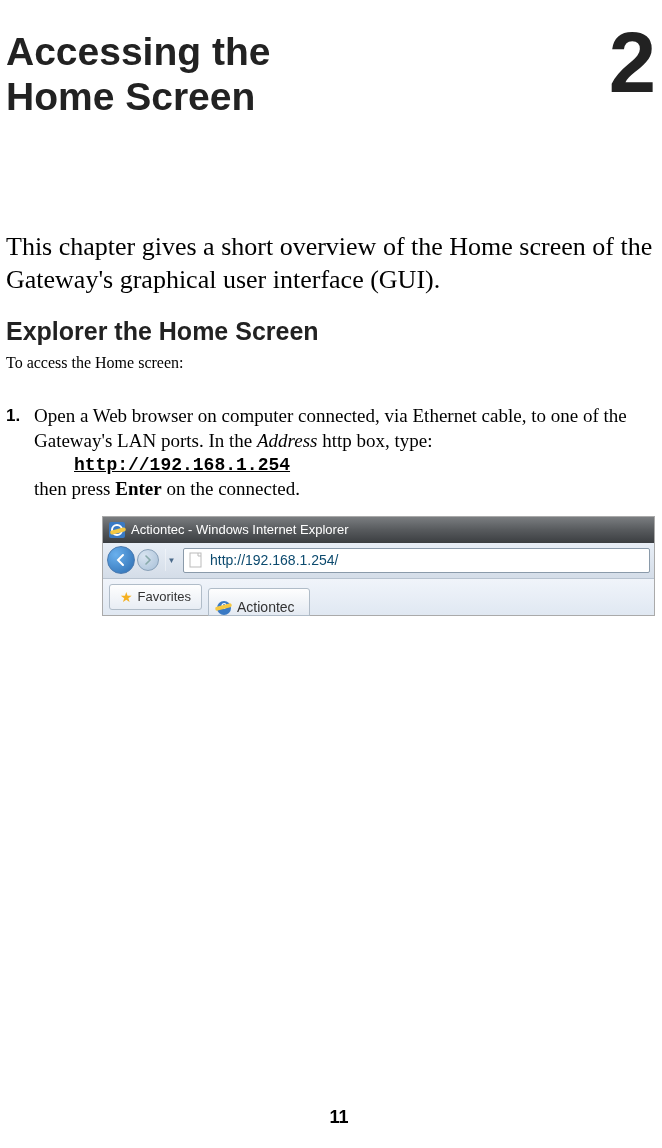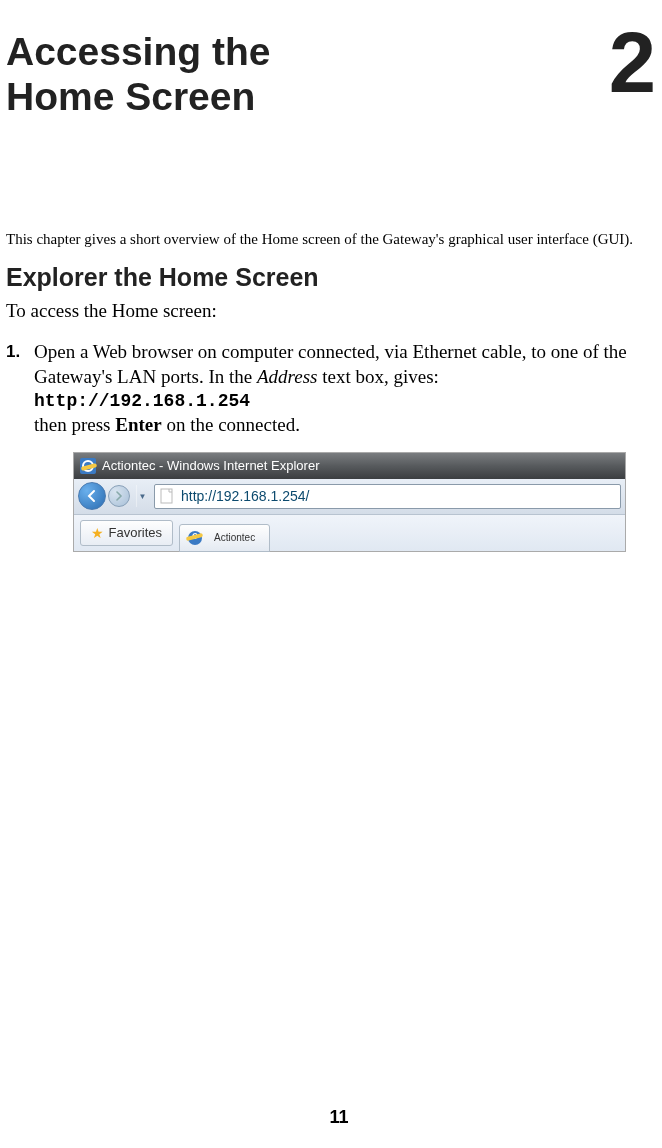--- a/index.html
+++ b/index.html
@@ -31,34 +31,34 @@
     }
     .chapter-number {
       font-family: Helvetica, Arial, sans-serif;
       font-weight: bold;
       font-size: 85px;
       line-height: 0.9;
       color: #222;
       margin-top: -5px;
     }
     .intro-text {
-      font-size: 15px;
+      font-size: 26px;
       line-height: 1.3;
-      margin-bottom: 14px;
+      margin-bottom: 20px;
     }
     .section-title {
       font-family: Helvetica, Arial, sans-serif;
       font-weight: bold;
       font-size: 25px;
       color: #222;
       margin-bottom: 8px;
     }
     .section-lead {
-      font-size: 19px;
-      margin-bottom: 18px;
+      font-size: 16px;
+      margin-bottom: 32px;
     }
     .step {
       display: flex;
       margin-bottom: 14px;
     }
     .step-number {
       font-family: Helvetica, Arial, sans-serif;
       font-weight: bold;
       font-size: 17px;
       width: 28px;
@@ -70,27 +70,29 @@
       line-height: 1.3;
     }
     .italic {
       font-style: italic;
       text-align: center;
     }
     .code-line {
       font-family: 'Courier New', monospace;
       font-weight: bold;
       font-size: 18px;
+      margin-left: 40px;
       display: block;
+      text-decoration: underline;
     }
     .bold {
       font-weight: bold;
     }
     .screenshot {
-      margin: 10px 0 0 67px;
+      margin: 10px 0 0 96px;
       width: 553px;
       border: 1px solid #aaa;
     }
     .ie-titlebar {
       background: linear-gradient(to bottom, #7a7d80 0%, #575a5d 50%, #3b3e41 100%);
       height: 26px;
       display: flex;
       align-items: center;
       padding-left: 6px;
       font-family: 'Segoe UI', Tahoma, sans-serif;
@@ -218,24 +220,24 @@
       color: #f5b020;
       font-size: 14px;
     }
     .tab-btn {
       height: 28px;
       padding: 0 14px 0 8px;
       background: linear-gradient(to bottom, #fefefe 0%, #e4eaf2 100%);
       border: 1px solid #b0bcc8;
       border-radius: 3px 3px 0 0;
       display: flex;
-      align-items: center;
-      gap: 12px;
+      align-items: flex-end;
+      gap: 6px;
       font-family: 'Segoe UI', Tahoma, sans-serif;
-      font-size: 10px;
+      font-size: 14px;
       color: #333;
       align-self: flex-end;
       margin-bottom: -1px;
     }
     .tab-icon {
       width: 14px;
       height: 14px;
       display: flex;
       align-items: center;
       justify-content: center;
@@ -291,21 +293,21 @@
 </div>
 
 <p class="intro-text">This chapter gives a short overview of the Home screen of the Gateway's graphical user interface (GUI).</p>
 
 <h2 class="section-title">Explorer the Home Screen</h2>
 <p class="section-lead">To access the Home screen:</p>
 
 <div class="step">
   <div class="step-number">1.</div>
   <div class="step-body">
-    <span>Open a Web browser on computer connected, via Ethernet cable, to one of the Gateway's LAN ports. In the </span><span class="italic">Address</span><span> text box, gives:</span><br>
+    <span>Open a Web browser on computer connected, via Ethernet cable, to one of the Gateway's LAN ports. In the </span><span class="italic">Address</span><span> http box, type:</span><br>
     <span class="code-line">http://192.168.1.254</span>
     <span>then press </span><span class="bold">Enter</span><span> on the connected.</span>
   </div>
 </div>
 
 <div class="screenshot">
   <div class="ie-titlebar">
     <div class="ie-icon">
       <div class="ie-icon-inner"></div>
     </div>

